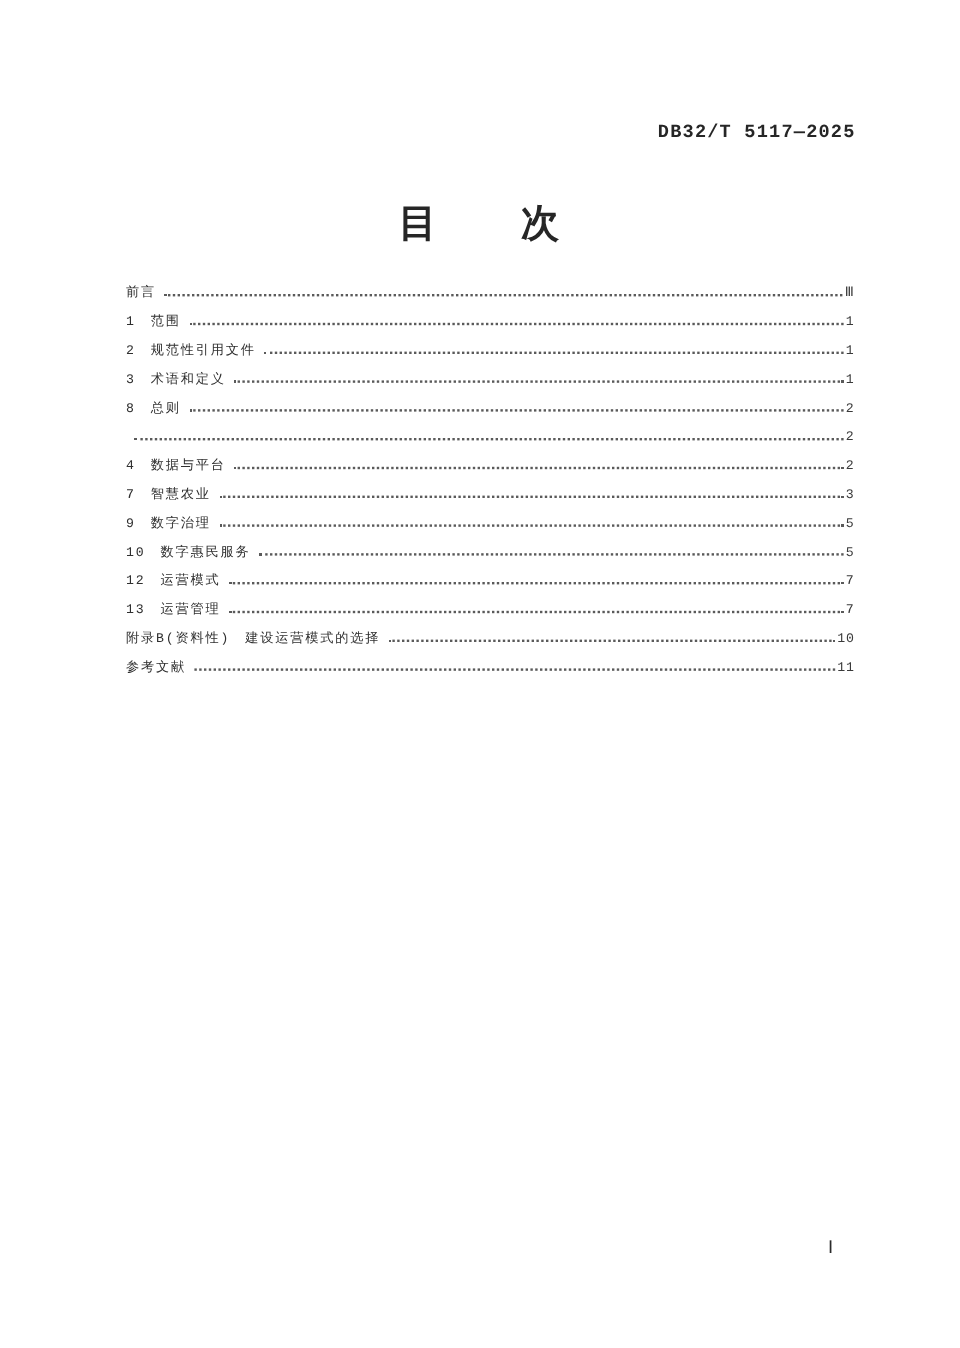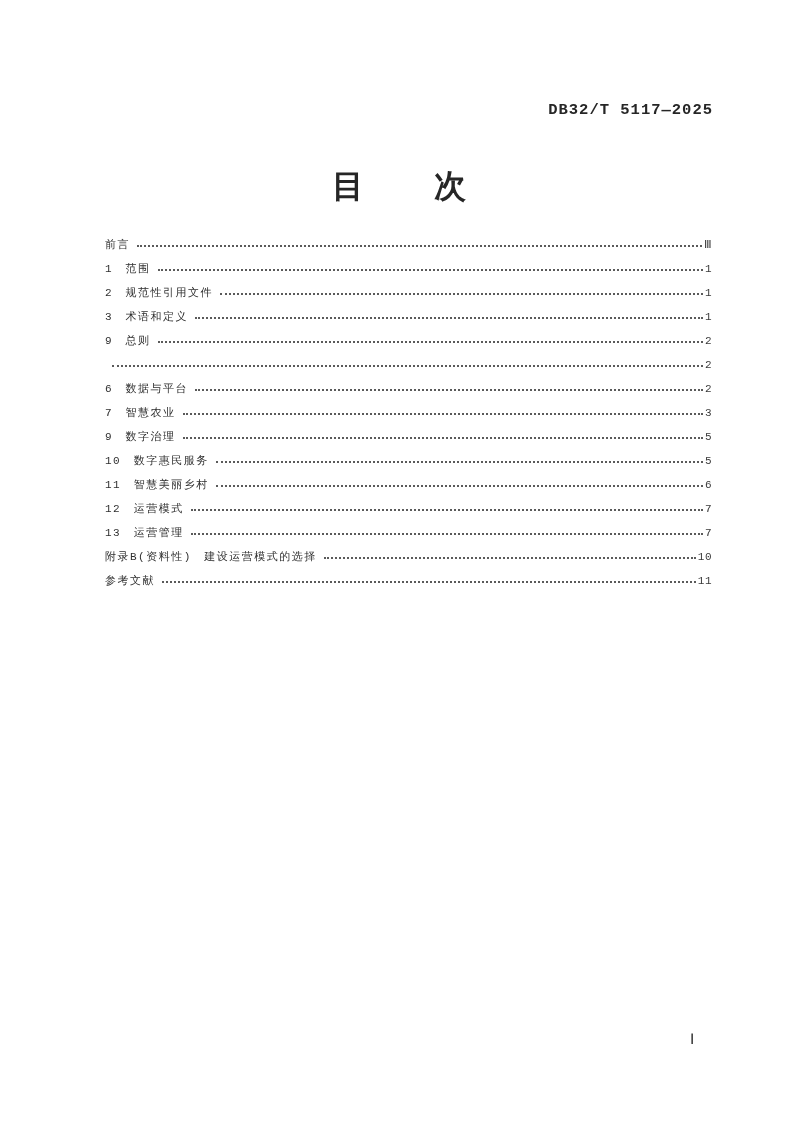--- a/index.html
+++ b/index.html
@@ -104,52 +104,47 @@
         <span class="toc-label">2 规范性引用文件</span>
         <span class="toc-leader"></span>
         <span class="toc-page">1</span>
       </div>
       <div class="toc-row">
         <span class="toc-label">3 术语和定义</span>
         <span class="toc-leader"></span>
         <span class="toc-page">1</span>
       </div>
       <div class="toc-row">
-        <span class="toc-label">9 总则</span>
+        <span class="toc-label">8 总则</span>
         <span class="toc-leader"></span>
         <span class="toc-page">2</span>
       </div>
       <div class="toc-row">
         <span class="toc-leader"></span>
         <span class="toc-page">2</span>
       </div>
       <div class="toc-row">
-        <span class="toc-label">6 数据与平台</span>
+        <span class="toc-label">4 数据与平台</span>
         <span class="toc-leader"></span>
         <span class="toc-page">2</span>
       </div>
       <div class="toc-row">
         <span class="toc-label">7 智慧农业</span>
         <span class="toc-leader"></span>
         <span class="toc-page">3</span>
       </div>
       <div class="toc-row">
         <span class="toc-label">9 数字治理</span>
         <span class="toc-leader"></span>
         <span class="toc-page">5</span>
       </div>
       <div class="toc-row">
         <span class="toc-label">10 数字惠民服务</span>
         <span class="toc-leader"></span>
         <span class="toc-page">5</span>
-      </div>
-      <div class="toc-row">
-        <span class="toc-label">11 智慧美丽乡村</span>
-        <span class="toc-leader"></span>
-        <span class="toc-page">6</span>
       </div>
       <div class="toc-row">
         <span class="toc-label">12 运营模式</span>
         <span class="toc-leader"></span>
         <span class="toc-page">7</span>
       </div>
       <div class="toc-row">
         <span class="toc-label">13 运营管理</span>
         <span class="toc-leader"></span>
         <span class="toc-page">7</span>

